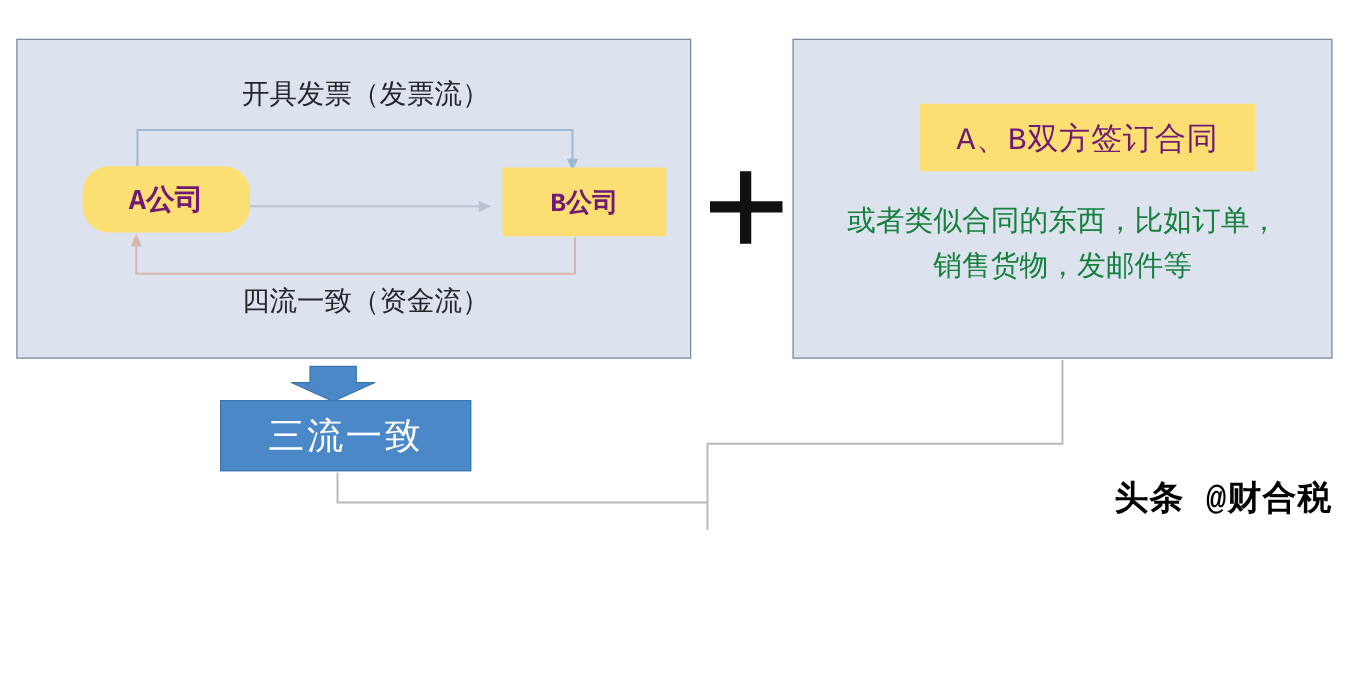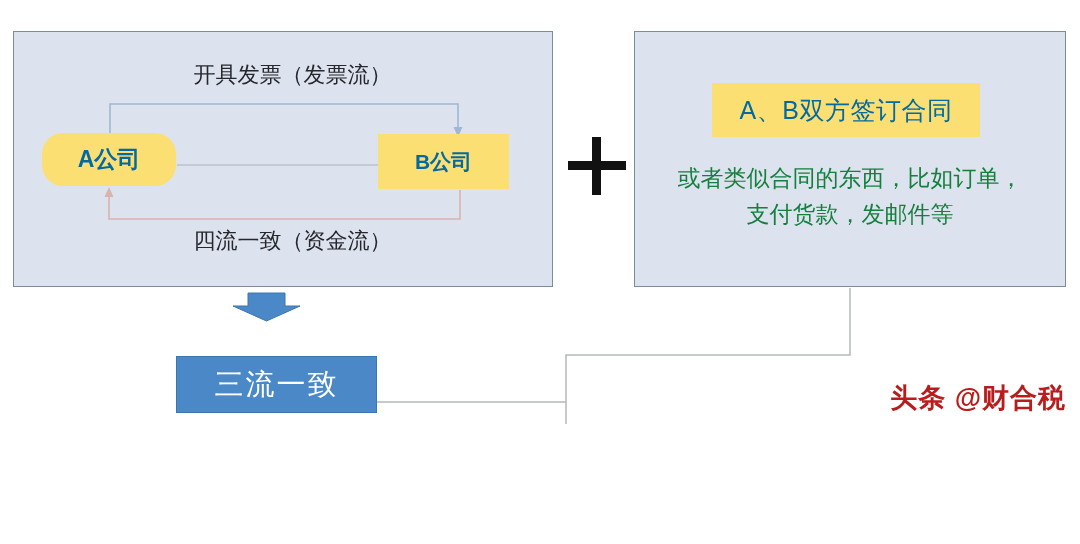--- a/index.html
+++ b/index.html
@@ -10,41 +10,43 @@
   }
   body {
     font-family: "Liberation Sans", "DejaVu Sans", sans-serif;
   }
   #canvas {
     position: relative;
     width: 1080px;
     height: 424px;
     background: #ffffff;
     overflow: hidden;
+    font-family: Liberation Mono, monospace;
   }
 
   
   .panel {
     position: absolute;
     background: #dde2ef;
     border: 1px solid #7d8b9c;
     box-sizing: border-box;
   }
   #panel-left  { left: 13px;  top: 31px; width: 540px; height: 256px; }
   #panel-right { left: 634px; top: 31px; width: 432px; height: 256px; }
 
   
   .yellow-box {
     position: absolute;
     background: #fbdf72;
     display: flex;
     align-items: center;
     justify-content: center;
     box-sizing: border-box;
-    color: #0369a1;
+    color: #701a75;
+    margin-left: 24px;
   }
   #box-company-a {
     left: 42px; top: 133px; width: 134px; height: 53px;
     font-size: 23px; font-weight: bold; border-radius: 21px;
   }
   #box-company-b {
     left: 378px; top: 134px; width: 131px; height: 55px;
     font-size: 21px; font-weight: bold;
   }
   #box-contract {
@@ -93,35 +95,34 @@
     position: absolute;
     background: #4a88c7;
     border: 1px solid #3c76b0;
     display: flex;
     align-items: center;
     justify-content: center;
     color: #ffffff;
     font-size: 29px;
     box-sizing: border-box;
     letter-spacing: 2px;
-    margin-top: 36px;
   }
   #box-three-flows { left: 176px; top: 320px; width: 201px; height: 57px; }
   #box-four-flows  { left: 462px; top: 429px; width: 203px; height: 54px; }
 
   
   #wires { position: absolute; left: 0; top: 0; width: 1080px; height: 544px; }
 
   
   #watermark {
     position: absolute;
     right: 14px; bottom: 8px;
     font-size: 27px;
     font-weight: bold;
-    color: #b91c1c;
+    color: #000000;
     letter-spacing: 1px;
     white-space: nowrap;
   }
 </style>
 </head>
 <body>
 
 <div id="canvas">
 
   <div class="panel" id="panel-left"></div>
@@ -166,20 +167,20 @@
     <span class="bar-h"></span>
     <span class="bar-v"></span>
   </div>
 
   <div class="panel" id="panel-right"></div>
 
   <div class="yellow-box" id="box-contract">A、B双方签订合同</div>
 
   <div id="text-contract-note">
     <div>或者类似合同的东西，比如订单，</div>
-    <div>支付货款，发邮件等</div>
+    <div>销售货物，发邮件等</div>
   </div>
 
   <div class="blue-box" id="box-three-flows">三流一致</div>
 
   <div id="watermark">头条 @财合税</div>
 
 </div>
 
 </body></html>

